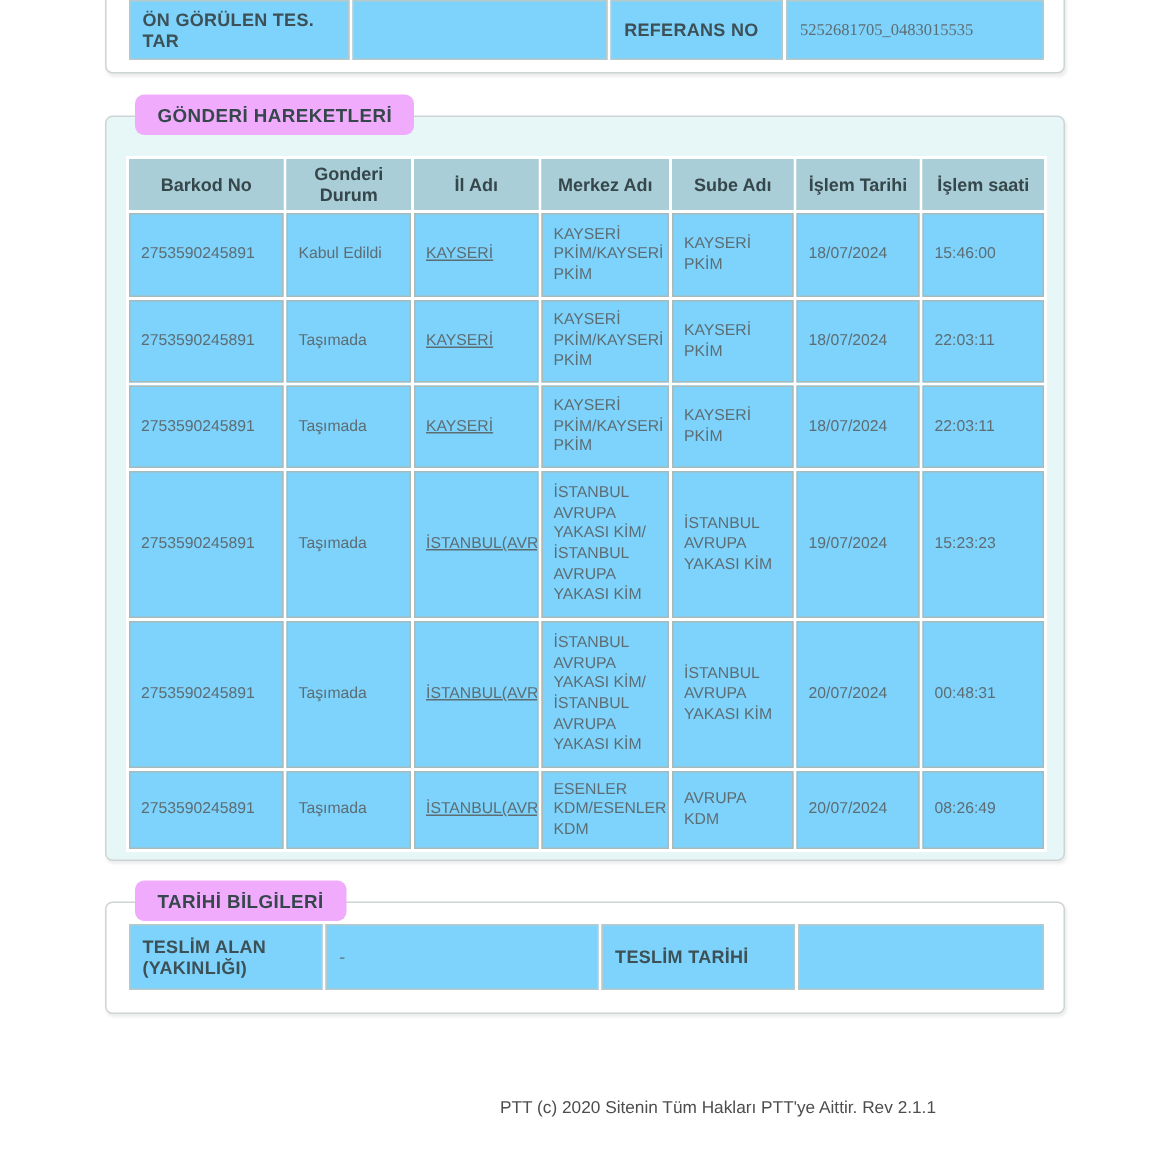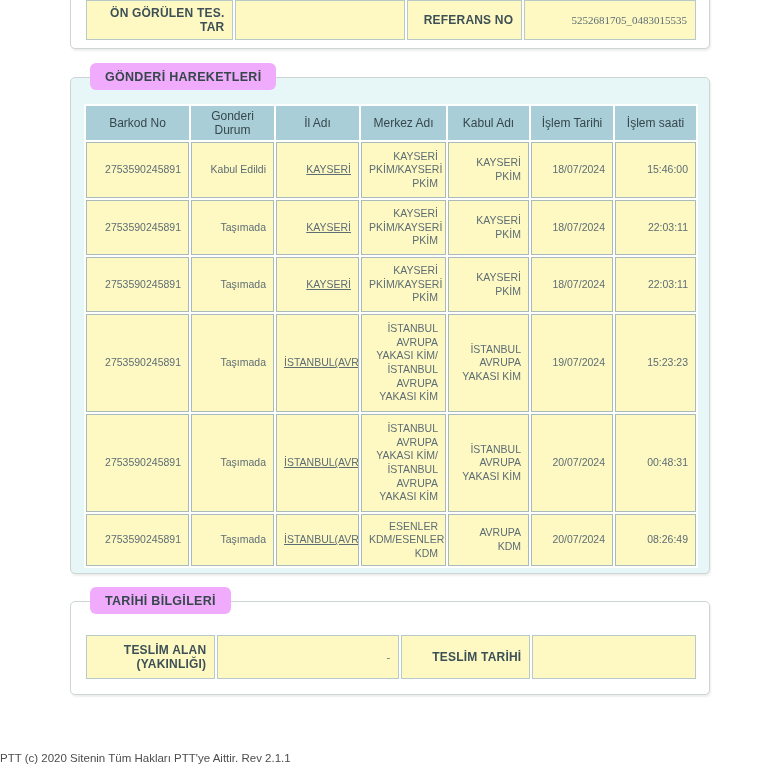--- a/index.html
+++ b/index.html
@@ -19,25 +19,25 @@
   .panel.top { margin-top: -13px; padding: 10px 13px 6px 13px; }
 
   table.grid {
     border-collapse: separate;
     border-spacing: 2px;
     table-layout: fixed;
     width: 614px;
     background: #ffffff;
   }
   table.grid td, table.grid th {
-    background: #fef9c3;
+    background: #7dd3fc;
     border: 1px solid #b7c9c9;
     vertical-align: middle;
     padding: 4px 8px;
-    text-align: right;
+    text-align: left;
   }
   .lbl {
     font-weight: bold;
     font-size: 12px;
     color: #3d5056;
     letter-spacing: 0.2px;
   }
   .val {
     font-size: 11px;
     color: #5d6d74;
@@ -66,21 +66,21 @@
   .panel.moves {
     margin-top: -13px;
     background: #e7f6f7;
     padding: 26px 13px 5px 13px;
     position: relative;
     z-index: 1;
   }
   table.moves-table th {
     background: #a9ced7;
     border: 1px solid #a9ced7;
-    font-weight: normal;
+    font-weight: bold;
     font-size: 12px;
     color: #36474c;
     text-align: center;
     height: 34px;
     padding: 2px 4px;
   }
   table.moves-table td {
     font-size: 10.5px;
     color: #5d6d74;
     line-height: 1.3;
@@ -89,31 +89,31 @@
   }
   td.cell-il { white-space: nowrap; overflow: hidden; text-decoration: underline; }
   tr.h56 td { height: 56px; }
   tr.h55 td { height: 55px; }
   tr.h98 td { height: 98px; margin-top: 36px; }
   tr.h52 td { height: 52px; }
 
   
   .panel.teslim {
     margin-top: -13px;
-    padding: 31px 13px 13px 13px;
+    padding: 12px 13px 13px 13px;
     position: relative;
     z-index: 1;
   }
   .teslim-table td { height: 44px; }
 
   
   .footer {
     margin-top: 57px;
     width: 624px;
-    text-align: left;
+    text-align: right;
     font-size: 11.5px;
     color: #4d4d4d;
   }
 </style>
 </head>
 <body>
 
 <div class="panel top">
   <table class="grid top-table">
     <colgroup>
@@ -147,21 +147,21 @@
       <col style="width:81px">
         <col style="width:82px">
         <col style="width:81px">
     </colgroup>
     <thead>
       <tr>
         <th>Barkod No</th>
         <th>Gonderi Durum</th>
         <th>İl Adı</th>
         <th>Merkez Adı</th>
-        <th>Kabul Adı</th>
+        <th>Sube Adı</th>
         <th>İşlem Tarihi</th>
         <th>İşlem saati</th>
       </tr>
     </thead>
     <tbody>
       <tr class="h56">
         <td>2753590245891</td>
         <td>Kabul Edildi</td>
         <td class="cell-il">KAYSERİ</td>
         <td>KAYSERİ PKİM/KAYSERİ PKİM</td>

